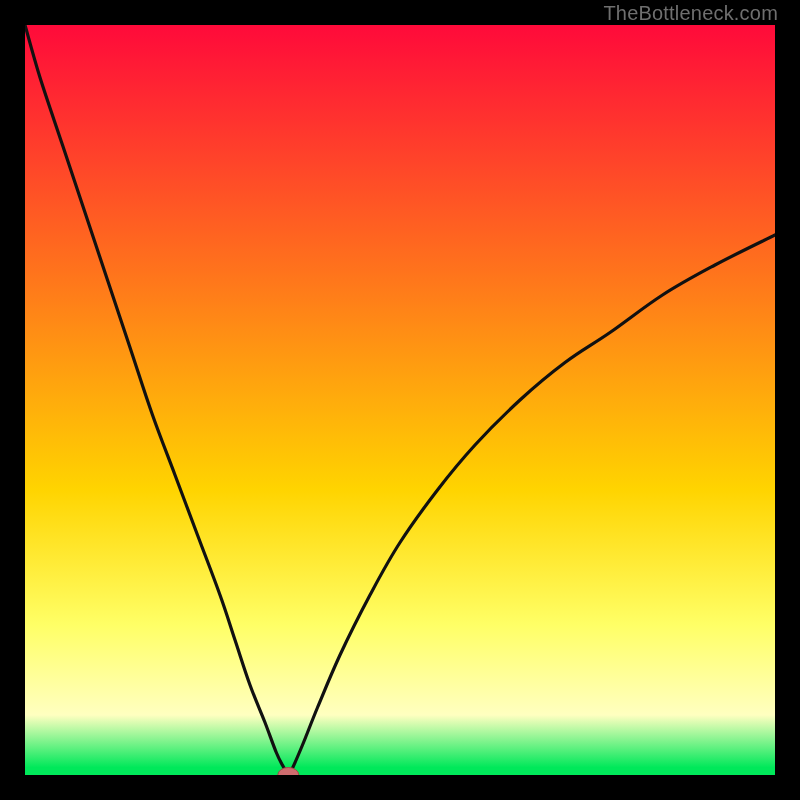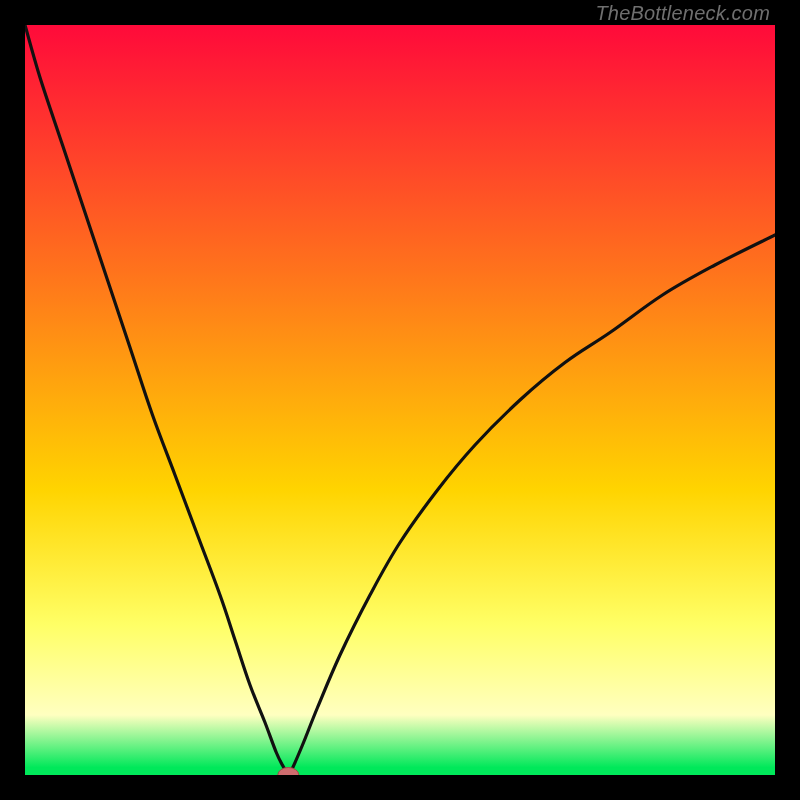--- a/index.html
+++ b/index.html
@@ -22,26 +22,25 @@
   .plot-area {
     position: absolute;
     left: 0;
     top: 0;
     width: 750px;
     height: 750px;
   }
   .watermark {
     position: absolute;
     top: 2px;
-    right: 30px;
+    right: 22px;
     color: #6f6f6f;
     font-size: 20px;
     font-weight: 500;
     letter-spacing: 0.2px;
-    font-style: italic;
   }
   svg { display: block; }
 </style>
 </head>
 <body>
 
 <div class="watermark">TheBottleneck.com</div>
 
 <div class="frame">
   <svg class="plot-area" viewBox="0 0 750 750" width="750" height="750" preserveAspectRatio="none">

